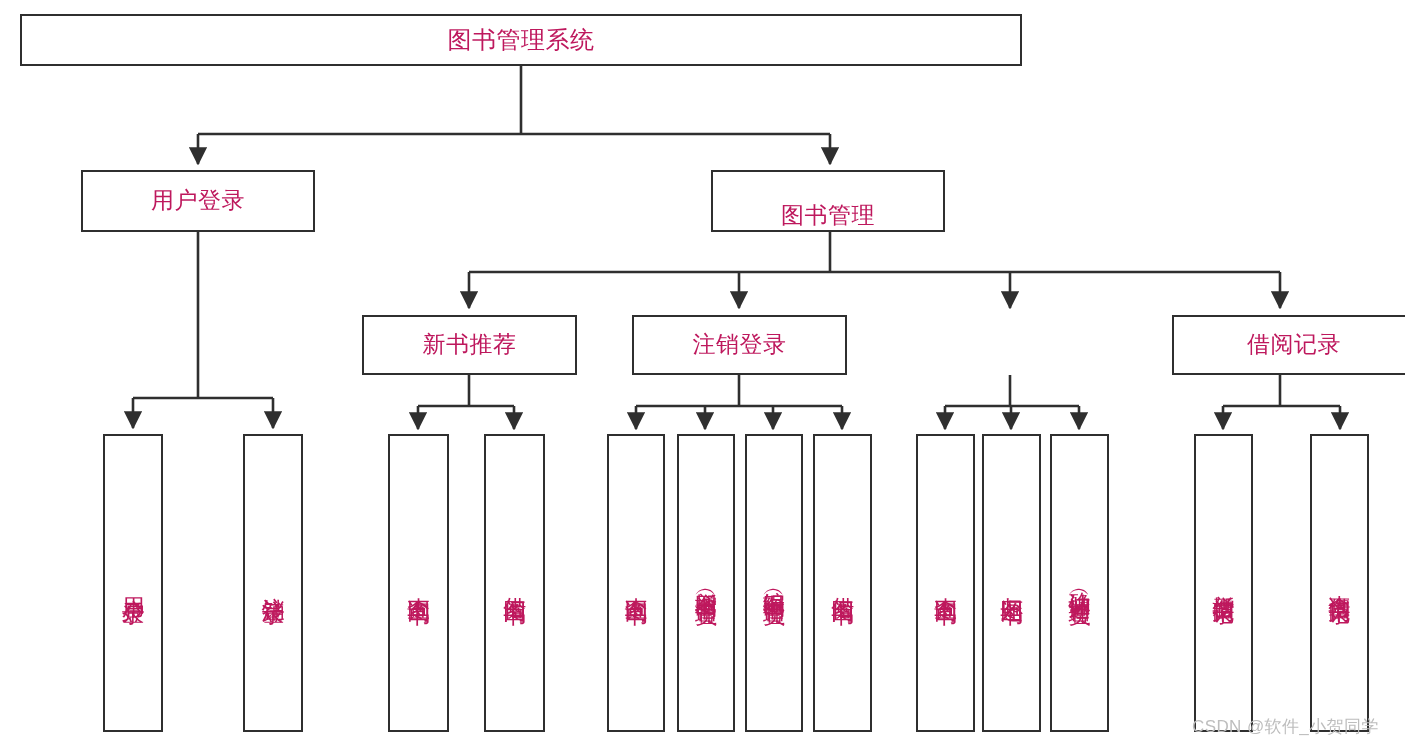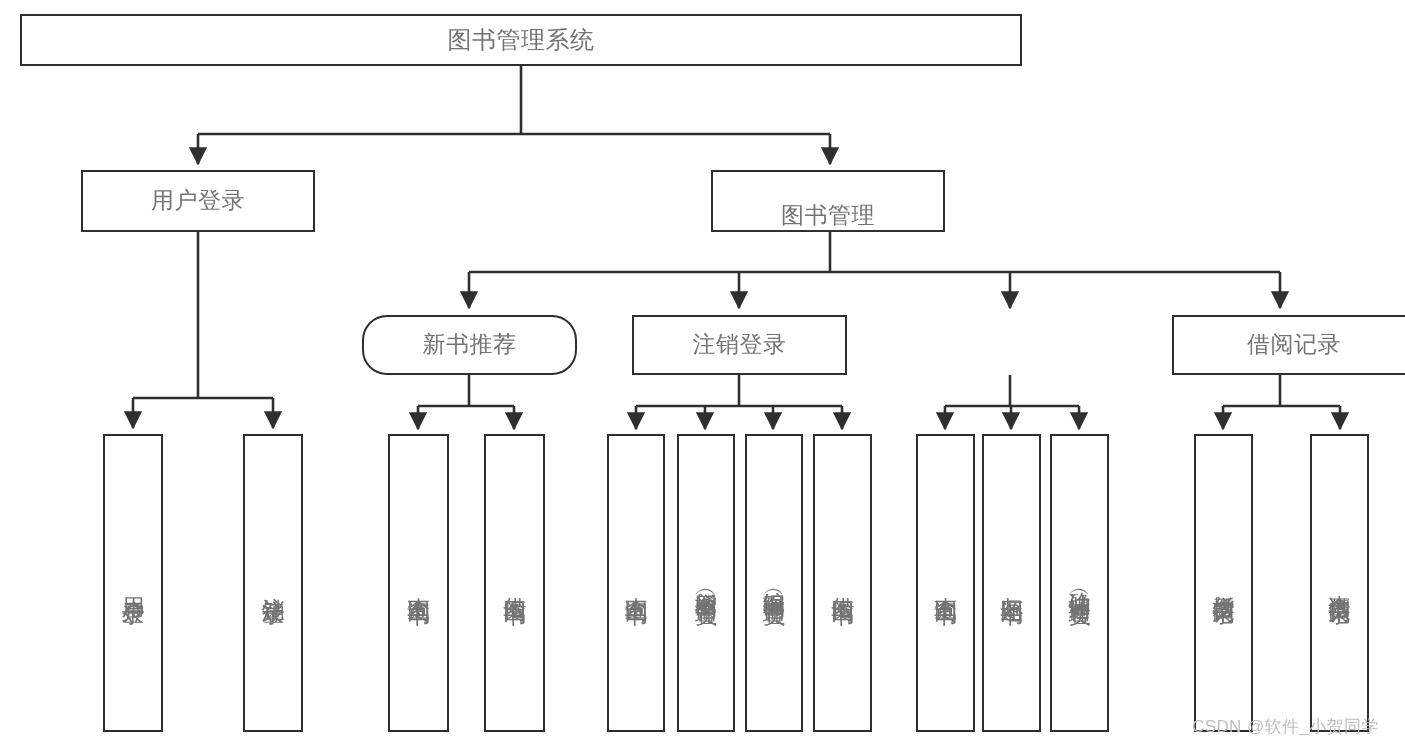--- a/index.html
+++ b/index.html
@@ -27,21 +27,21 @@
     pointer-events: none;
   }
   .node {
     position: absolute;
     box-sizing: border-box;
     background: #ffffff;
     border: 2.4px solid #2f2f2f;
     display: flex;
     align-items: center;
     justify-content: center;
-    color: #737373;
+    color: #be185d;
   }
   .node-label {
     display: block;
     text-align: center;
     line-height: 1.28;
     letter-spacing: 0.5px;
   }
   
   .node.h .node-label {
     writing-mode: horizontal-tb;
@@ -134,21 +134,21 @@
     <span class="node-label">图书管理系统</span>
   </div>
 
   <div class="node h" style="left:81px; top:170px; width:234px; height:62px;">
     <span class="node-label">用户登录</span>
   </div>
   <div class="node h" style="left:711px; top:170px; width:234px; height:62px;align-items:flex-end;">
     <span class="node-label">图书管理</span>
   </div>
 
-  <div class="node h" style="left:362px; top:315px; width:215px; height:60px;border-radius:25px;">
+  <div class="node h" style="left:362px; top:315px; width:215px; height:60px;">
     <span class="node-label">新书推荐</span>
   </div>
   <div class="node h" style="left:632px; top:315px; width:215px; height:60px;">
     <span class="node-label">注销登录</span>
   </div>
   <div class="node h" style="left:1172px; top:315px; width:244px; height:60px;">
     <span class="node-label">借阅记录</span>
   </div>
 
   <div class="node v" style="left:103px; top:434px; width:60px; height:298px;">

